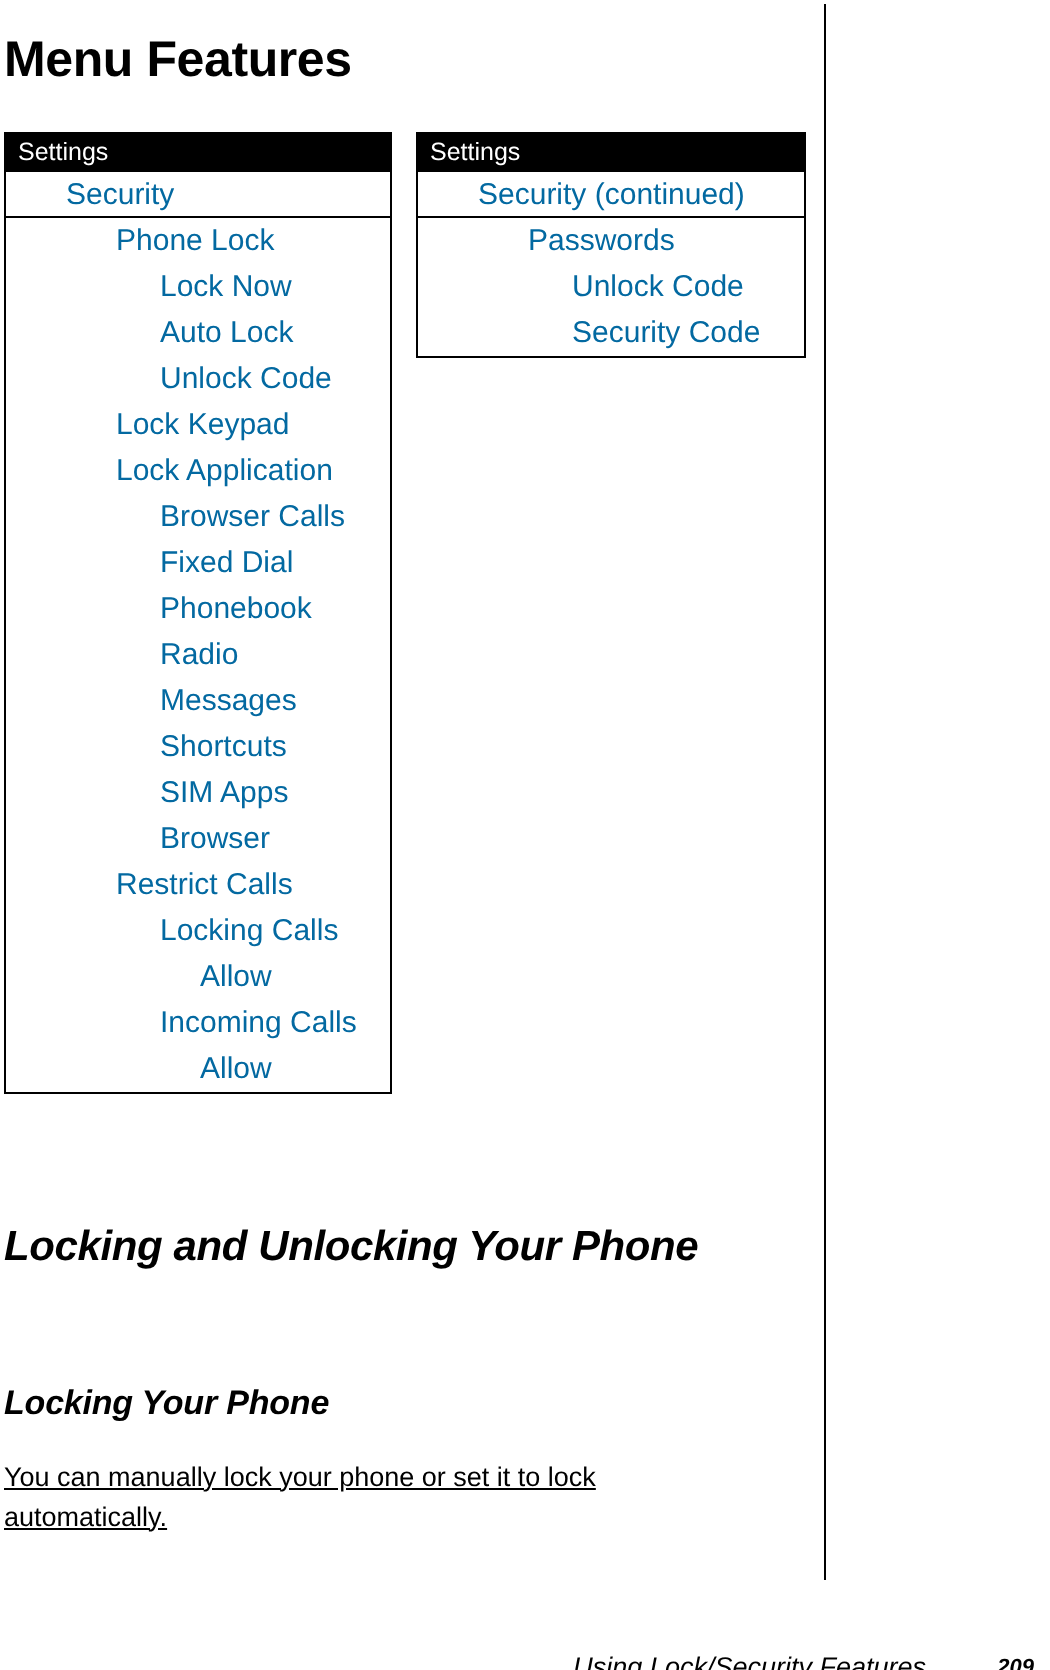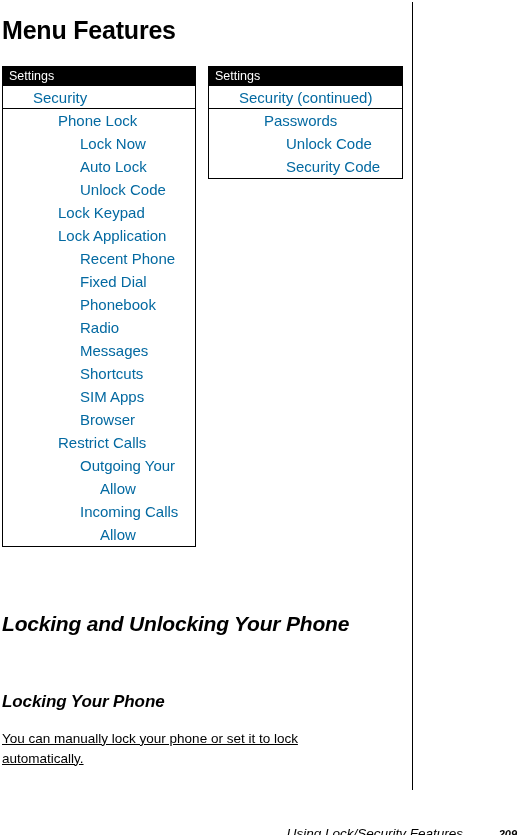--- a/index.html
+++ b/index.html
@@ -159,30 +159,30 @@
 
   <div class="menu-table left">
     <div class="menu-head">Settings</div>
     <div class="menu-row divider lvl-1">Security</div>
     <div class="menu-row lvl-2">Phone Lock</div>
     <div class="menu-row lvl-3">Lock Now</div>
     <div class="menu-row lvl-3">Auto Lock</div>
     <div class="menu-row lvl-3">Unlock Code</div>
     <div class="menu-row lvl-2">Lock Keypad</div>
     <div class="menu-row lvl-2">Lock Application</div>
-    <div class="menu-row lvl-3">Recent Phone</div>
+    <div class="menu-row lvl-3">Browser Calls</div>
     <div class="menu-row lvl-3">Fixed Dial</div>
     <div class="menu-row lvl-3">Phonebook</div>
     <div class="menu-row lvl-3">Radio</div>
     <div class="menu-row lvl-3">Messages</div>
     <div class="menu-row lvl-3">Shortcuts</div>
     <div class="menu-row lvl-3">SIM Apps</div>
     <div class="menu-row lvl-3">Browser</div>
     <div class="menu-row lvl-2">Restrict Calls</div>
-    <div class="menu-row lvl-3">Outgoing Your</div>
+    <div class="menu-row lvl-3">Locking Calls</div>
     <div class="menu-row lvl-4">Allow</div>
     <div class="menu-row lvl-3">Incoming Calls</div>
     <div class="menu-row lvl-4">Allow</div>
   </div>
 
   <div class="menu-table right">
     <div class="menu-head">Settings</div>
     <div class="menu-row divider lvl-1">Security (continued)</div>
     <div class="menu-row lvl-2">Passwords</div>
     <div class="menu-row lvl-3">Unlock Code</div>

